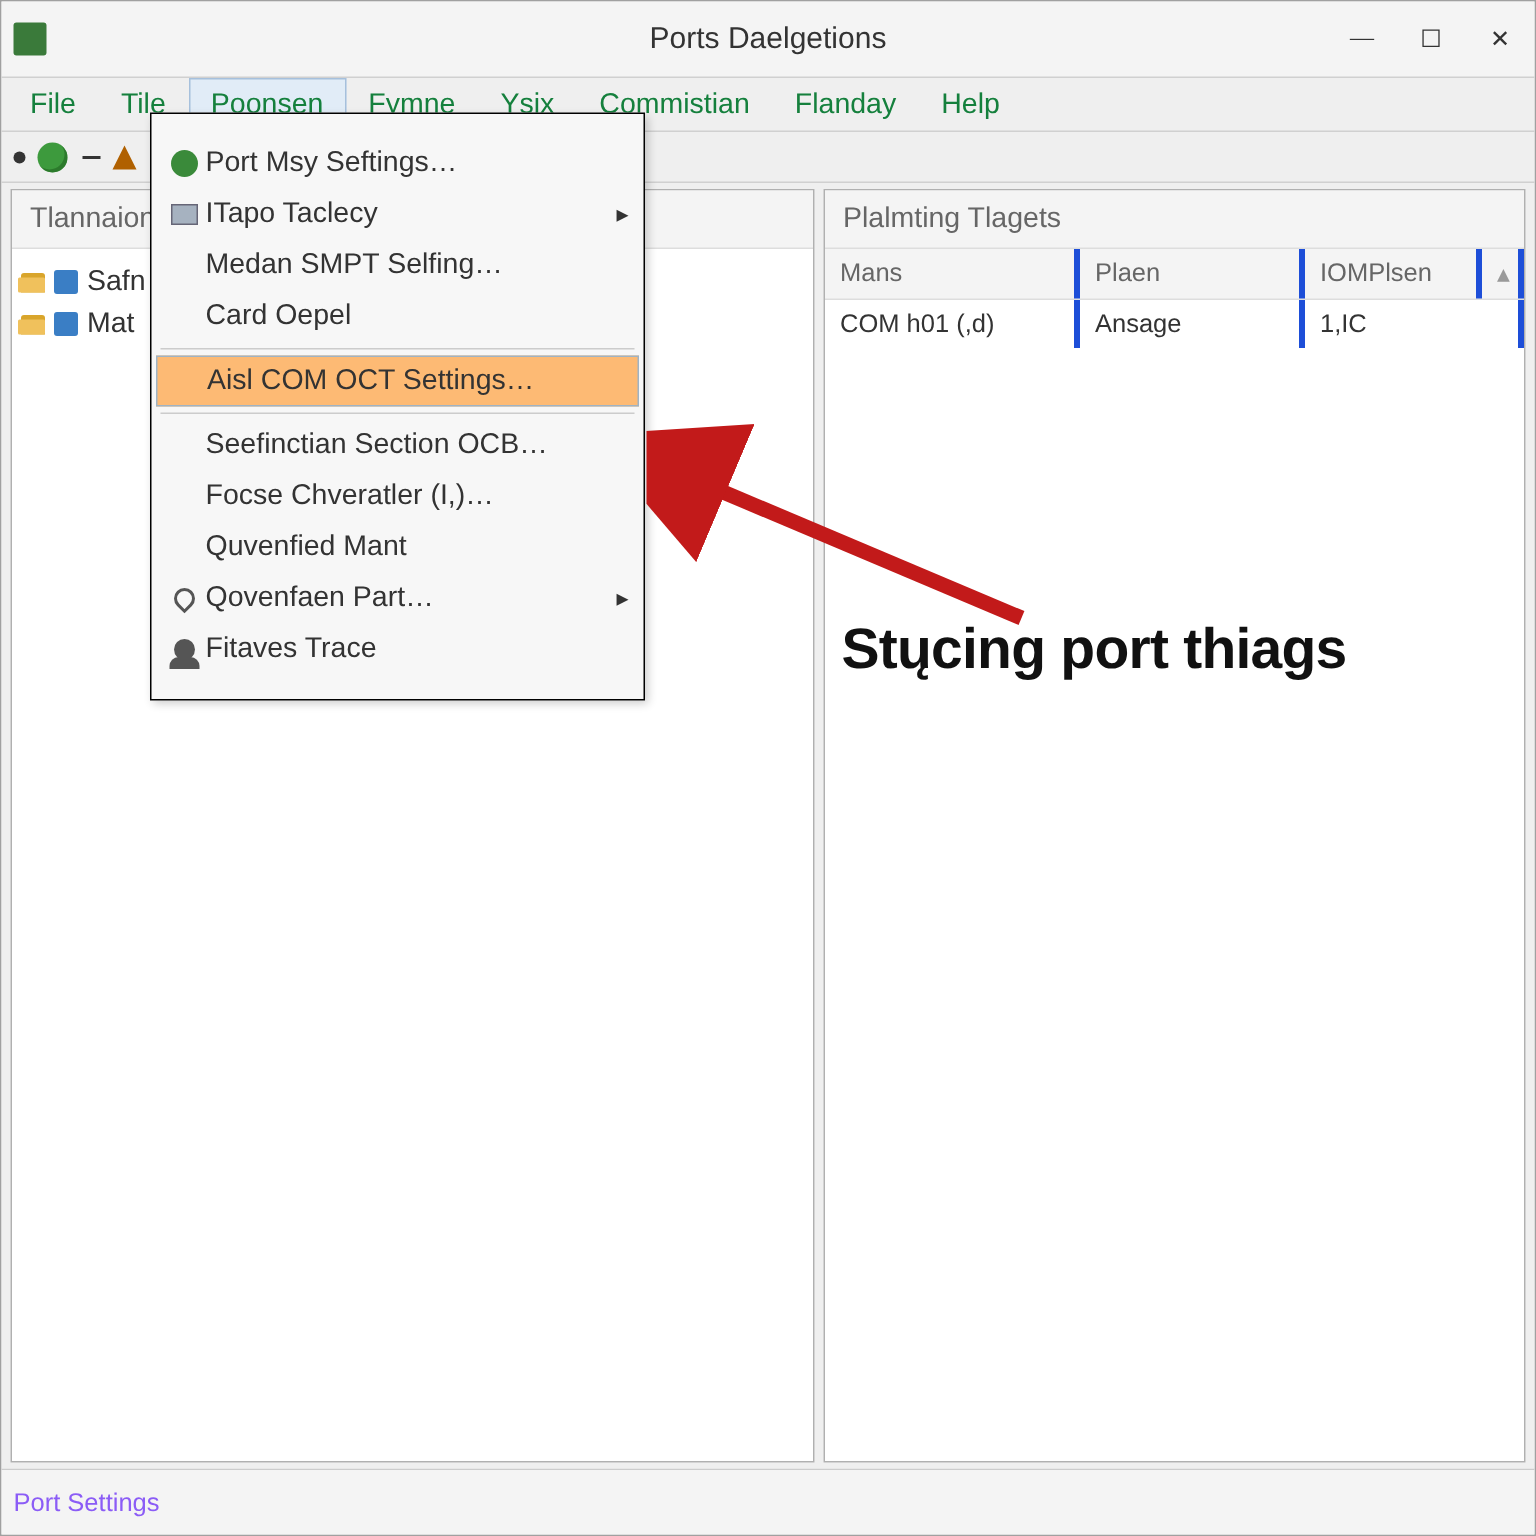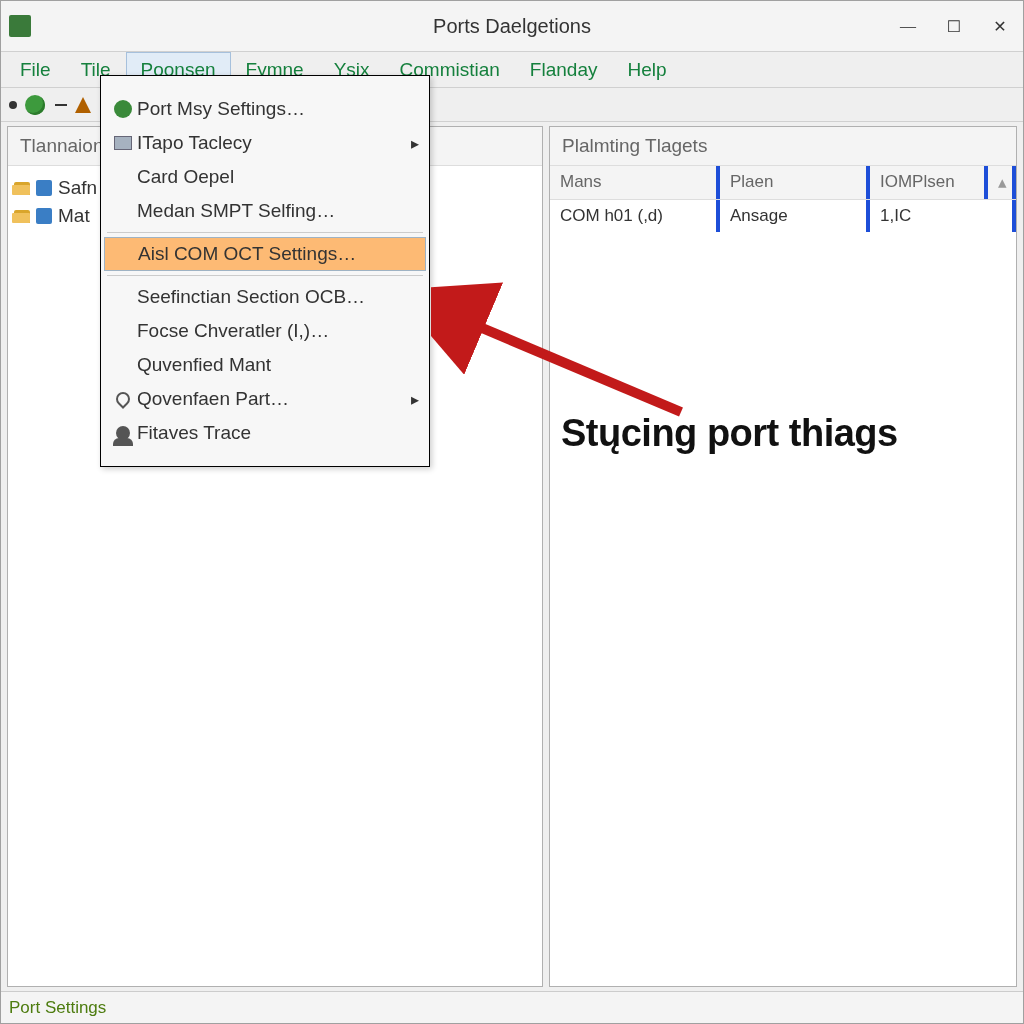--- a/index.html
+++ b/index.html
@@ -32,21 +32,21 @@
   .tree-row { display:flex; align-items:center; gap:6px; padding:3px 0; }
   .tree-folder { width:16px; height:13px; background:#d9a52b; border-radius:2px 2px 0 0; position:relative; }
   .tree-folder.open::before { content:""; position:absolute; left:-2px; top:3px; width:18px; height:10px; background:#f0c15c; border-radius:1px; }
   .tree-icon-blue { width:16px; height:16px; background:#3a7ec5; border-radius:2px; }
 
   .table-head { display:flex; background:#f4f4f4; border-bottom:1px solid #ddd; font-size:17px; color:#666; }
   .table-head >div, .row >div { padding:6px 10px; border-right:4px solid #1d4ed8; }
   .col-a { width:170px;} .col-b{ width:150px;} .col-c{ flex:1;} .col-d{ width:28px; text-align:center; color:#999;}
   .row { display:flex; font-size:17px; color:#333;align-items:center; }
 
-  .statusbar { height:32px; border-top:1px solid #ccc; background:#f4f4f4; display:flex; align-items:center; padding-left:8px; font-size:17px; color:#4d7c0f;}
+  .statusbar { height:44px; border-top:1px solid #ccc; background:#f4f4f4; display:flex; align-items:center; padding-left:8px; font-size:17px; color:#8b5cf6;}
 
   
   .dropdown { position:absolute; left:100px; top:75px; width:330px; background:#f7f7f7; border:1px solid #000000; box-shadow:2px 2px 6px rgba(0,0,0,.2); z-index:50; padding:16px 0;}
   .dd-row { display:flex; align-items:center; padding:6px 10px 6px 8px; font-size:19px; color:#333; position:relative; }
   .dd-row .icon { width:28px; display:flex; align-items:center; justify-content:center; }
   .dd-row.highlight { background:#fdba74; border:1px solid #9fb3c4; margin:1px 3px; padding:5px 7px 5px 5px;}
   .dd-sep { height:1px; background:#ccc; margin:4px 6px; }
   .dd-sub { margin-left:auto; color:#333; font-size:16px; }
   .ico-globe{width:18px;height:18px;border-radius:50%;background:#3a8a3a;}
   .ico-card{width:18px;height:14px;background:#a6b2c0;border:1px solid #667;}
@@ -101,25 +101,25 @@
     </div>
     <div class="dd-row">
       <span class="icon">
           <span class="ico-card"></span>
         </span>
       <span>ITapo Taclecy</span>
       <span class="dd-sub">▸</span>
     </div>
     <div class="dd-row">
       <span class="icon"></span>
+      <span>Medan SMPT Selfing…</span>
+    </div>
+    <div class="dd-row">
+      <span class="icon"></span>
       <span>Card Oepel</span>
-    </div>
-    <div class="dd-row">
-      <span class="icon"></span>
-      <span>Medan SMPT Selfing…</span>
     </div>
     <div class="dd-sep"></div>
     <div class="dd-row highlight">
       <span class="icon"></span>
       <span>Aisl COM OCT Settings…</span>
     </div>
     <div class="dd-sep"></div>
     <div class="dd-row">
       <span class="icon"></span>
       <span>Seefinctian Section OCB…</span>

